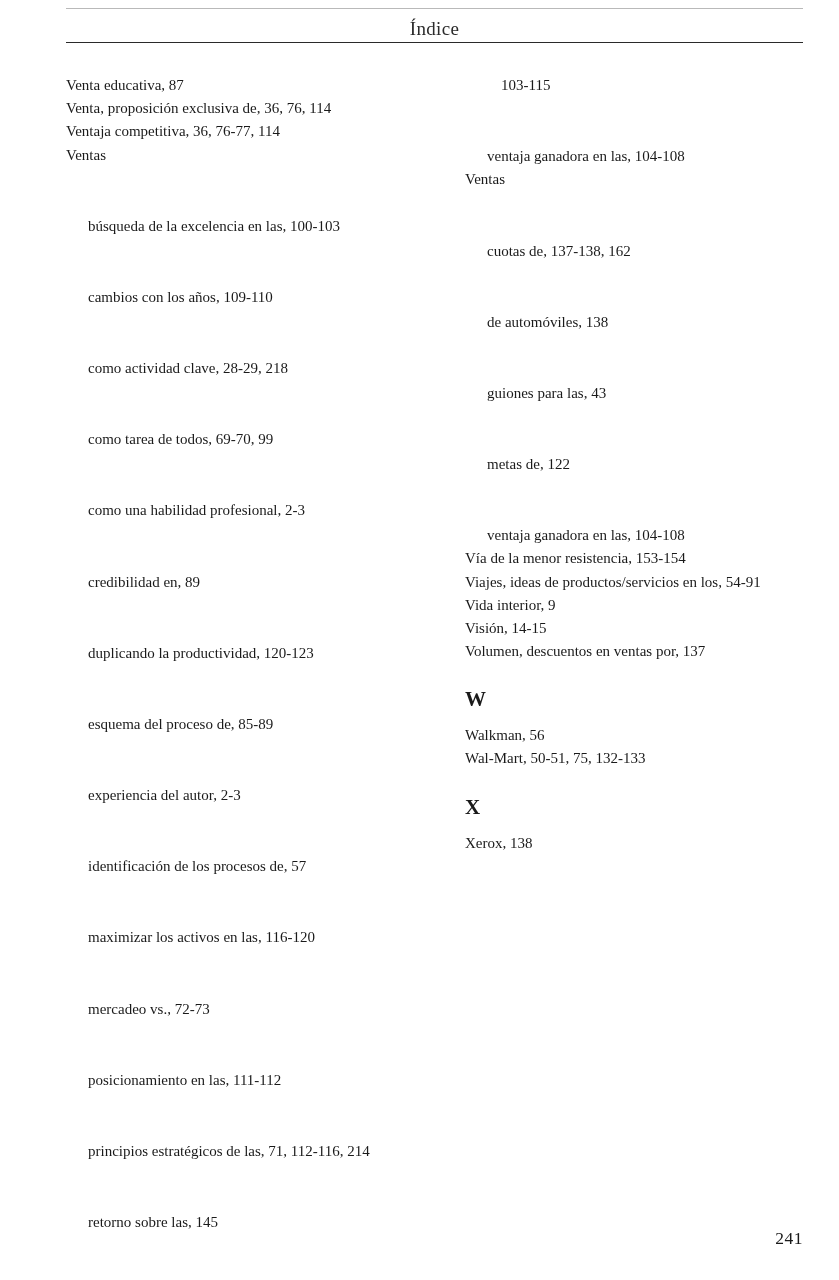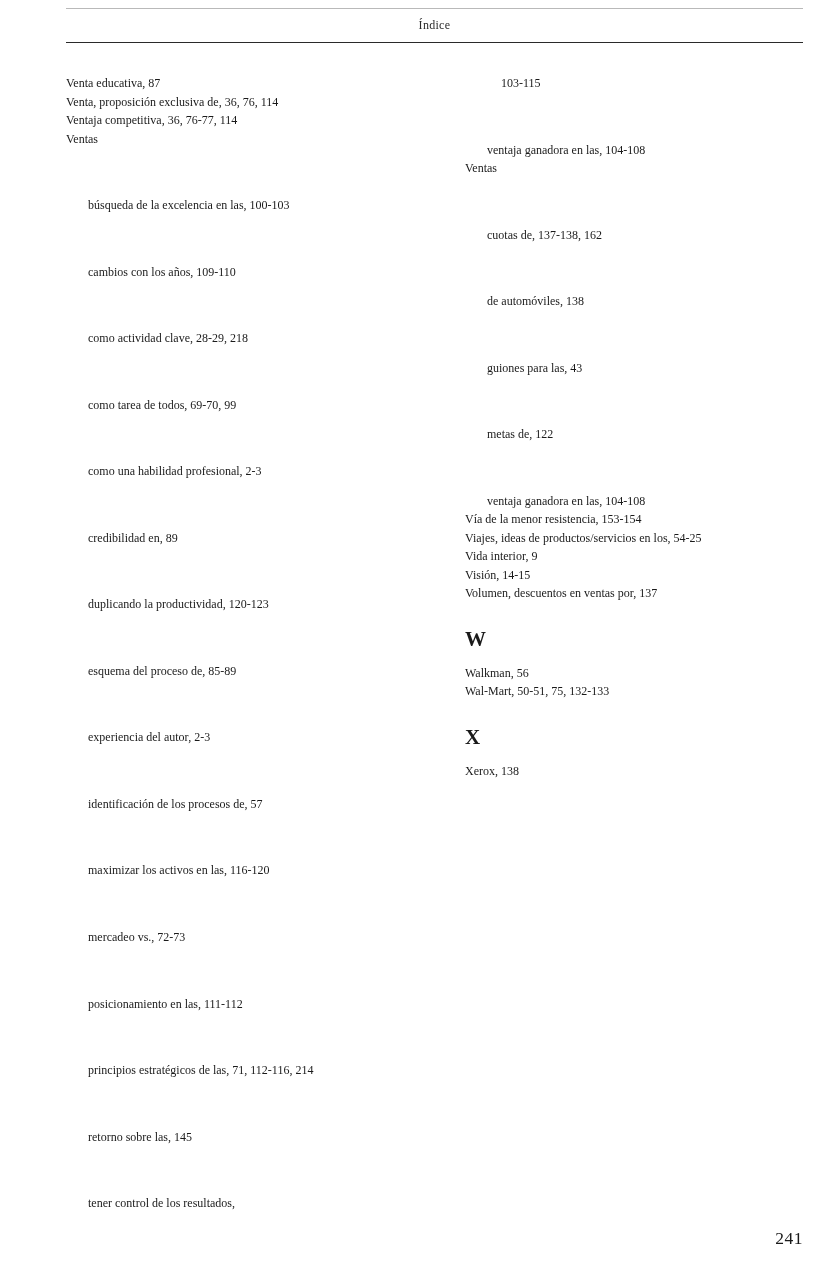--- a/index.html
+++ b/index.html
@@ -44,40 +44,40 @@
     width: 100%;
     height: 0;
     border-top: 1.5px solid #2a2a2a;
   }
   .runhead .title {
     position: absolute;
     top: 10px;
     left: 0;
     width: 100%;
     text-align: center;
-    font-size: 12px;
+    font-size: 19px;
     letter-spacing: 0.3px;
     color: #2b2b2b;
   }
 
   
   .columns {
     position: absolute;
     top: 74px;
     left: 66px;
     width: 740px;
     display: flex;
     gap: 58px;
   }
   .column {
     width: 341px;
   }
 
   .entry {
-    font-size: 12px;
+    font-size: 15px;
     line-height: 1.545;
     margin: 0 0 0 0;
   }
   
   .lvl0 {
     padding-left: 22px;
     text-indent: -22px;
   }
   
   .lvl1 {
@@ -148,21 +148,21 @@
     <div class="column" id="col-1">
         <div class="entry cont">103-115</div>
         <div class="entry lvl1">ventaja ganadora en las, 104-108</div>
         <div class="entry lvl0">Ventas</div>
         <div class="entry lvl1">cuotas de, 137-138, 162</div>
         <div class="entry lvl1">de automóviles, 138</div>
         <div class="entry lvl1">guiones para las, 43</div>
         <div class="entry lvl1">metas de, 122</div>
         <div class="entry lvl1">ventaja ganadora en las, 104-108</div>
         <div class="entry lvl0">Vía de la menor resistencia, 153-154</div>
-        <div class="entry lvl0">Viajes, ideas de productos/servicios en los, 54-25</div>
+        <div class="entry lvl0">Viajes, ideas de productos/servicios en los, 54-91</div>
         <div class="entry lvl0">Vida interior, 9</div>
         <div class="entry lvl0">Visión, 14-15</div>
         <div class="entry lvl0">Volumen, descuentos en ventas por, 137</div>
         <div class="letter-heading tight">W</div>
         <div class="entry lvl0">Walkman, 56</div>
         <div class="entry lvl0">Wal-Mart, 50-51, 75, 132-133</div>
         <div class="letter-heading tight">X</div>
         <div class="entry lvl0">Xerox, 138</div>
       </div>
   </div>

